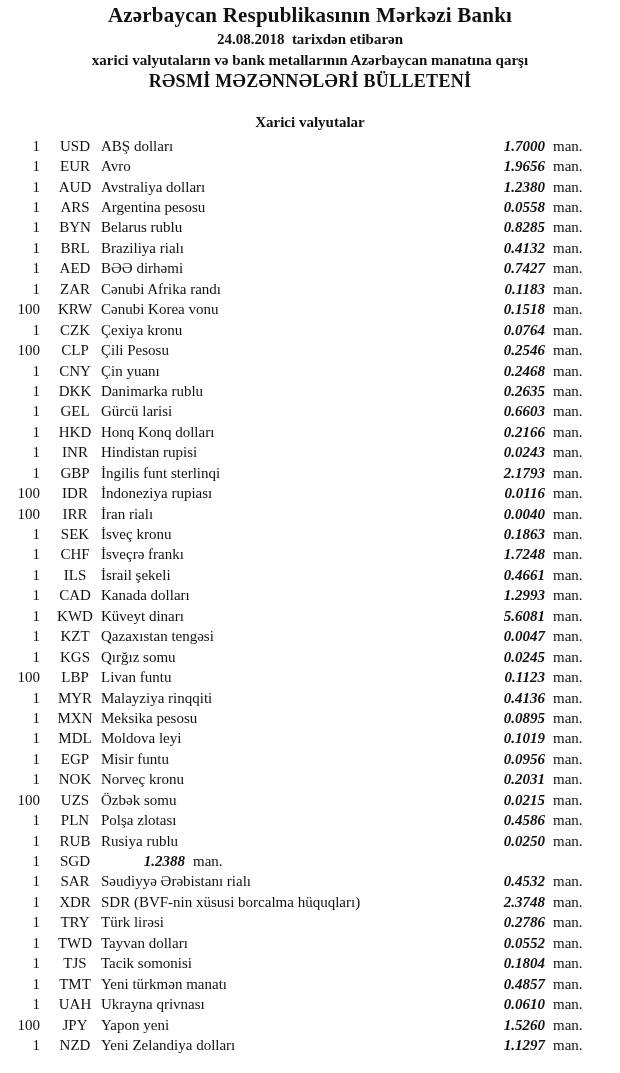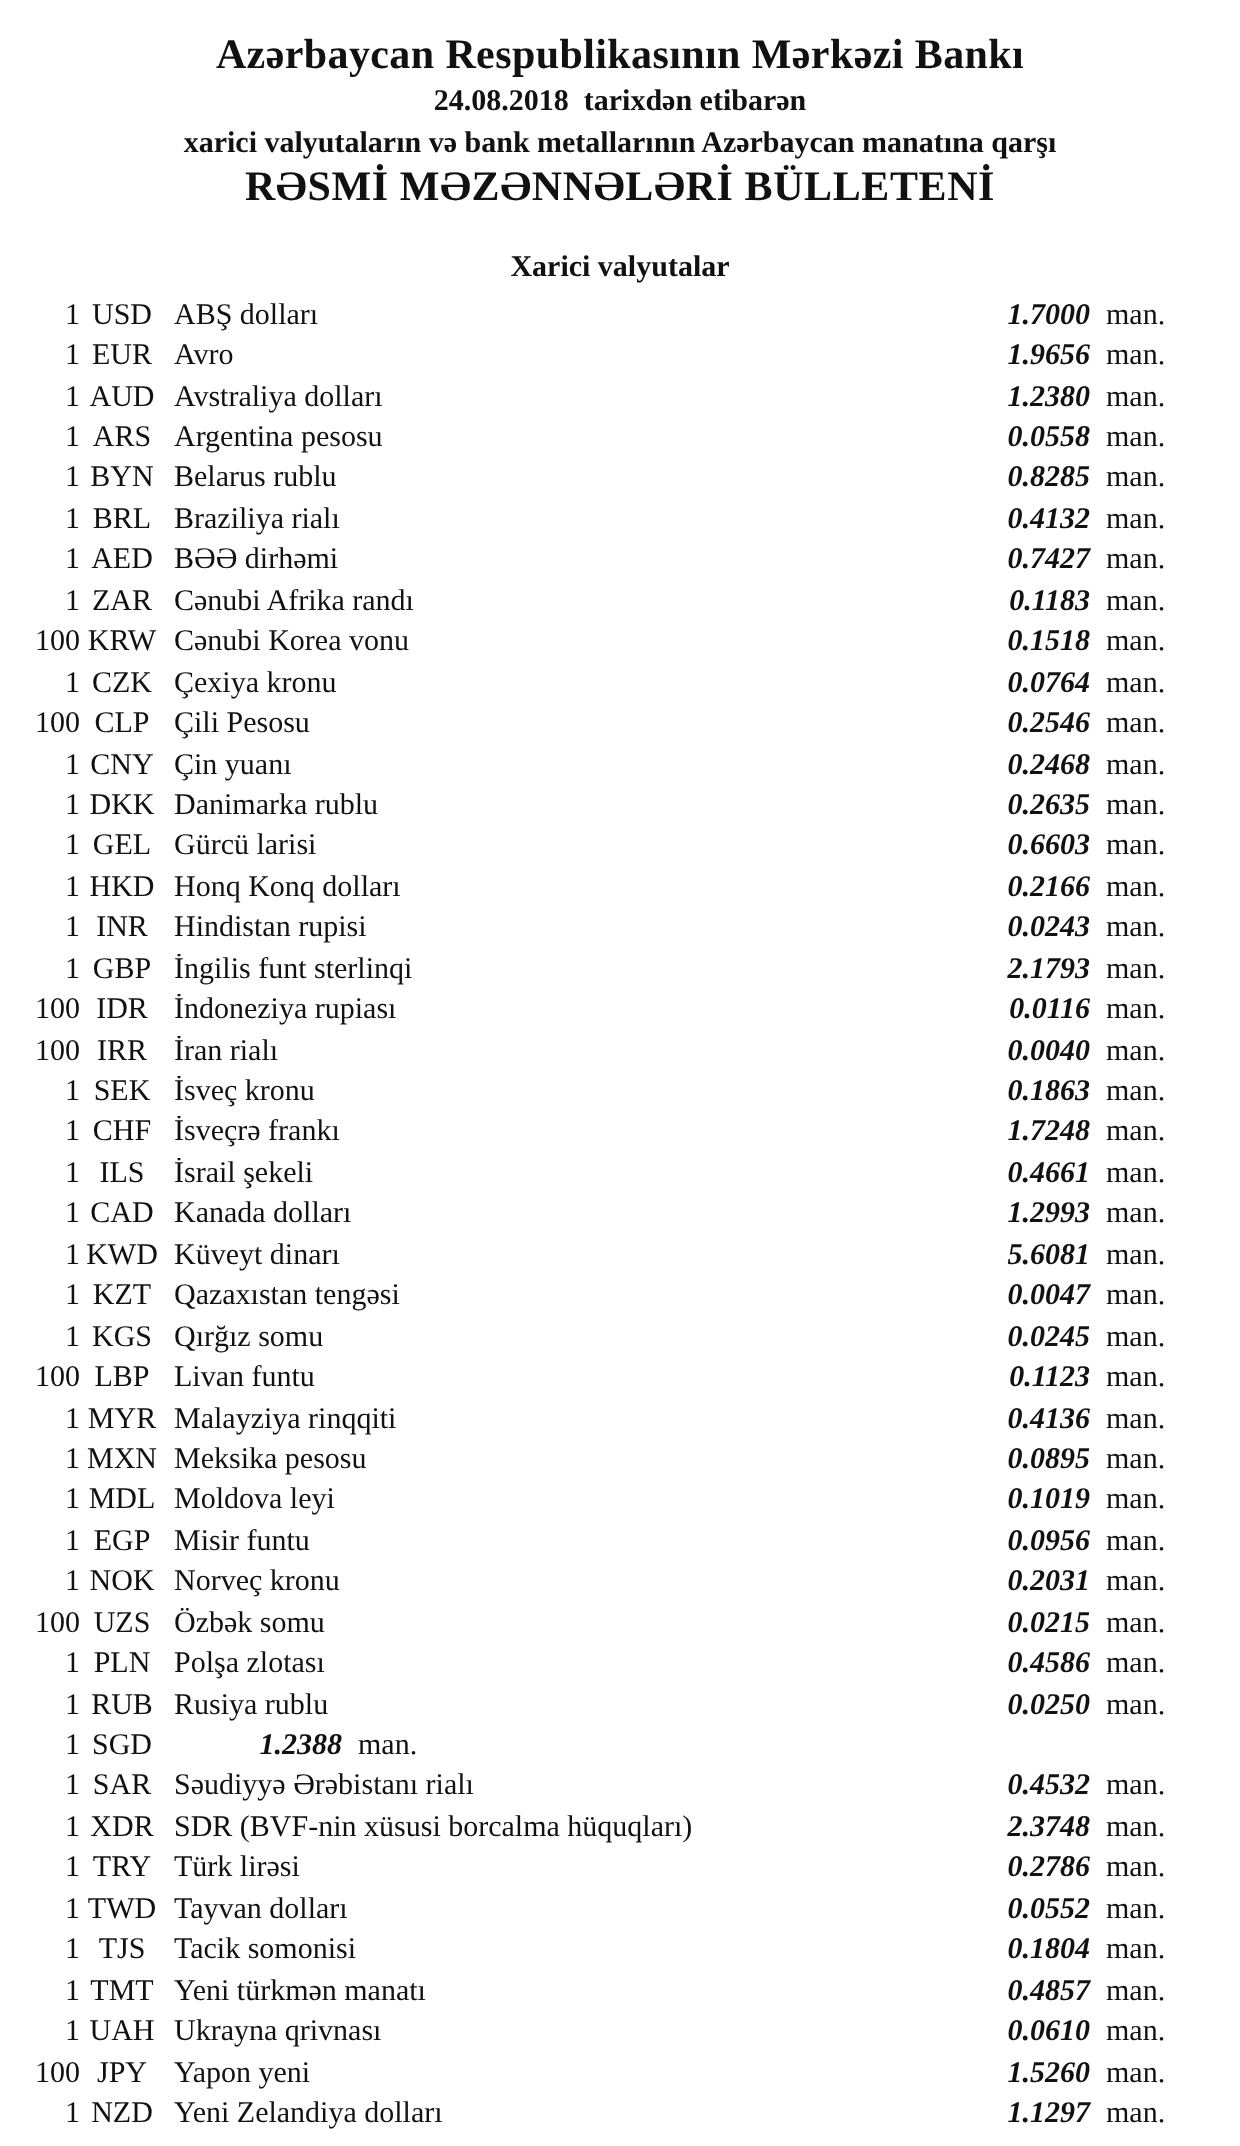--- a/index.html
+++ b/index.html
@@ -14,36 +14,36 @@
     font-family: "Liberation Serif", "DejaVu Serif", serif;
     color: #111111;
   }
   .page {
     width: 620px;
     height: 1073px;
     background: #ffffff;
     position: relative;
   }
   .hdr {
-    padding-top: 13px;
+    padding-top: 1px;
     text-align: center;
   }
   .bank-title {
     font-size: 21px;
     font-weight: bold;
     line-height: 28px;
     letter-spacing: 0.2px;
   }
   .hdr-line {
     font-size: 15px;
     font-weight: bold;
     line-height: 21px;
   }
   .bulletin-title {
-    font-size: 21px;
+    font-size: 18px;
     font-weight: bold;
     line-height: 21px;
     letter-spacing: 0.3px;
   }
   .section-title {
     margin-top: 20px;
     text-align: center;
     font-size: 15px;
     font-weight: bold;
     line-height: 21px;
@@ -59,21 +59,21 @@
     font-size: 15px;
     white-space: nowrap;
   }
   .qty {
     width: 40px;
     text-align: right;
     flex: 0 0 auto;
   }
   .code {
     width: 40px;
-    margin-left: 1px;
+    margin-left: 15px;
     text-align: center;
     flex: 0 0 auto;
   }
   .name {
     flex: 1 1 auto;
     margin-left: 6px;
     overflow: hidden;
   }
   .rate {
     width: 90px;

